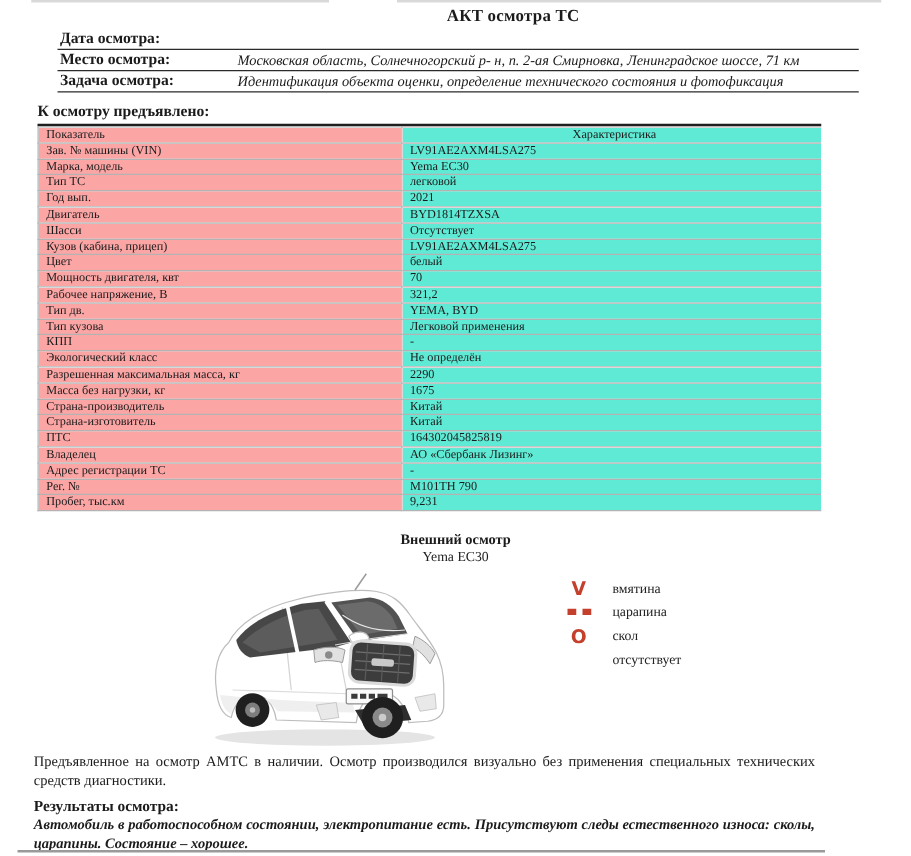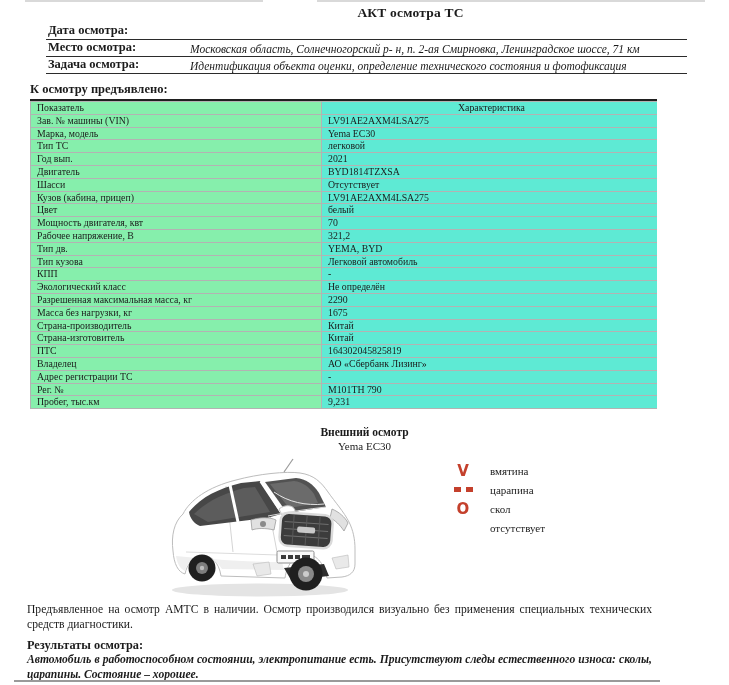--- a/index.html
+++ b/index.html
@@ -24,21 +24,21 @@
   .hdr-value{font-style:italic;font-size:11.5px;white-space:nowrap;padding-left:14px;}
   
   .tbl-heading{position:absolute;top:82px;left:30px;font-weight:bold;font-size:12.5px;}
   .tbl-wrap{position:absolute;top:99px;left:30px;width:627px;border-top:2.5px solid #1f1f1f;}
   table.spec{border-collapse:collapse;width:627px;table-layout:fixed;}
   table.spec tr{height:12.8px;}
   table.spec td{
     border:1px solid #b3b3b3;font-size:9.8px;line-height:1;
     padding:0 2px 0 6px;overflow:hidden;white-space:nowrap;vertical-align:middle;
   }
-  table.spec td.k{width:282px;background:#86efac;}
+  table.spec td.k{width:282px;background:#fca5a5;}
   table.spec td.v{background:#5eead4;font-family:Liberation Serif, serif;}
   table.spec td:last-child{border-right:none;}
   table.spec tr.hd td.v{text-align:center;}
   
   .ext-title{position:absolute;top:426px;left:0;width:100%;text-align:center;font-weight:bold;font-size:11.5px;}
   .ext-subtitle{position:absolute;top:440px;left:0;width:100%;text-align:center;font-size:11px;}
   .car{position:absolute;top:452px;left:156px;width:212px;height:150px;}
   
   .legend{position:absolute;top:461px;left:450px;display:grid;grid-template-columns:26px auto;column-gap:14px;row-gap:0;}
   .legend-row{display:contents;}
@@ -132,21 +132,21 @@
         <tr>
           <td class="k">Рабочее напряжение, В</td>
           <td class="v">321,2</td>
         </tr>
         <tr>
           <td class="k">Тип дв.</td>
           <td class="v">YEMA, BYD</td>
         </tr>
         <tr>
           <td class="k">Тип кузова</td>
-          <td class="v">Легковой автомобиль</td>
+          <td class="v">Легковой применения</td>
         </tr>
         <tr>
           <td class="k">КПП</td>
           <td class="v">-</td>
         </tr>
         <tr>
           <td class="k">Экологический класс</td>
           <td class="v">Не определён</td>
         </tr>
         <tr>

